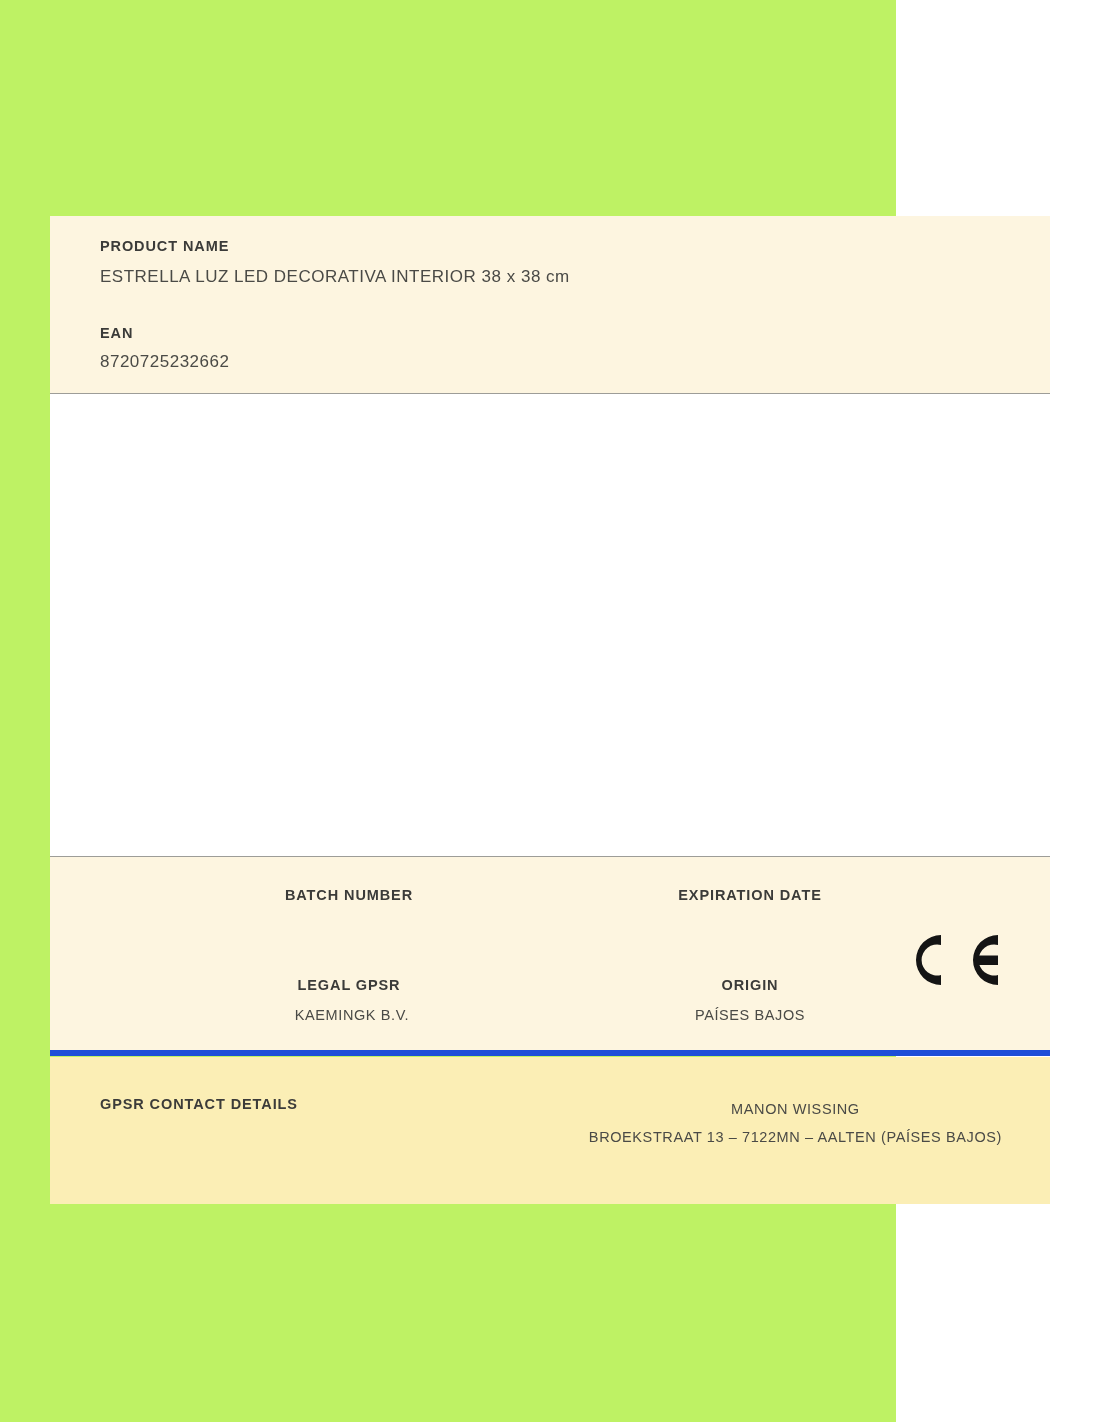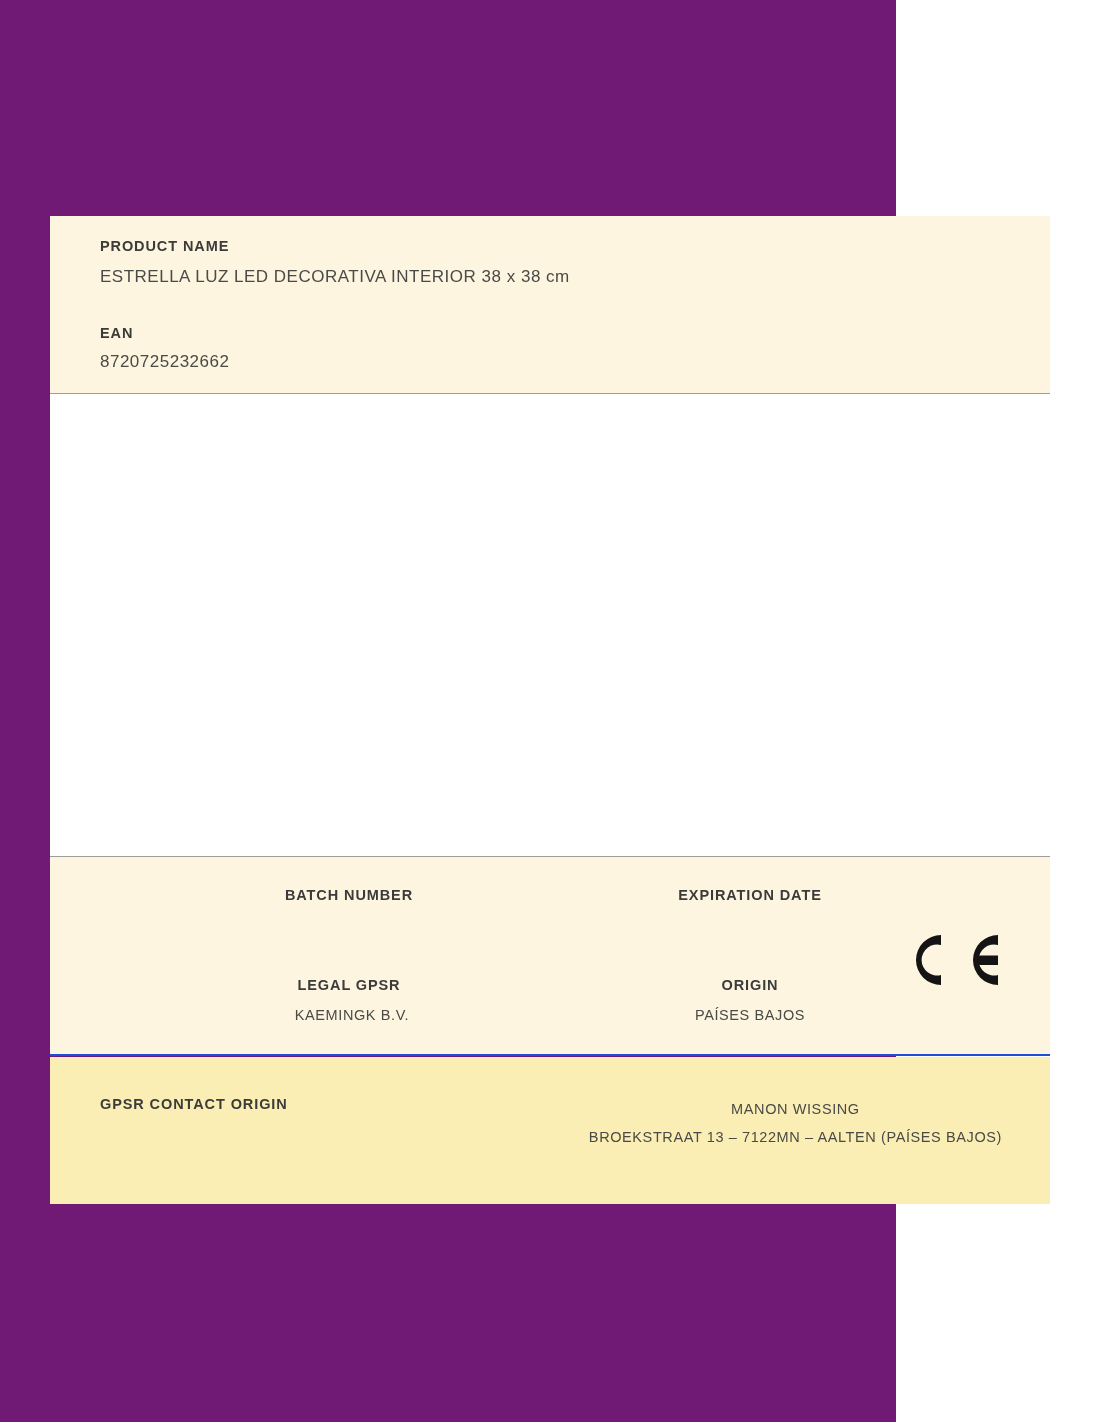--- a/index.html
+++ b/index.html
@@ -14,21 +14,21 @@
     font-family: "Liberation Sans", sans-serif;
     color: #3a3a38;
     -webkit-font-smoothing: antialiased;
   }
 
   .page {
     position: absolute;
     left: 0; top: 0;
     width: 896px;
     height: 1422px;
-    background: #701a75;
+    background: #bef264;
   }
 
   
   .top-block {
     position: absolute;
     left: 50px;
     top: 216px;
     width: 1000px;
     height: 178px;
     background: #fdf5e0;
@@ -66,21 +66,21 @@
 
   
   .batch-block {
     position: absolute;
     left: 50px;
     top: 856px;
     width: 1000px;
     height: 200px;
     background: #fdf5e0;
     border-top: 1px solid #9d9d98;
-    border-bottom: 2px solid #1d4ed8;
+    border-bottom: 6px solid #1d4ed8;
     box-sizing: border-box;
   }
 
   .col-head {
     position: absolute;
     font-size: 14.5px;
     font-weight: bold;
     letter-spacing: 0.9px;
     color: #3b3b39;
     text-align: center;
@@ -174,20 +174,20 @@
 
         <path d="M39 8 A25 25 0 1 0 39 58 L39 48 A15.5 15.5 0 1 1 39 18 Z" fill="#141414"></path>
 
         <path d="M96 8 A25 25 0 1 0 96 58 L96 48 A15.5 15.5 0 1 1 96 18 Z" fill="#141414"></path>
         <rect x="74" y="28.5" width="22" height="9.5" fill="#141414"></rect>
       </svg>
     </div>
   </section>
 
   <section class="gpsr-block">
-    <div class="gpsr-label">GPSR CONTACT ORIGIN</div>
+    <div class="gpsr-label">GPSR CONTACT DETAILS</div>
     <div class="gpsr-lines">
       <div>MANON WISSING</div>
       <div>BROEKSTRAAT 13 – 7122MN – AALTEN (PAÍSES BAJOS)</div>
     </div>
   </section>
 
 </div>
 
 </body></html>

